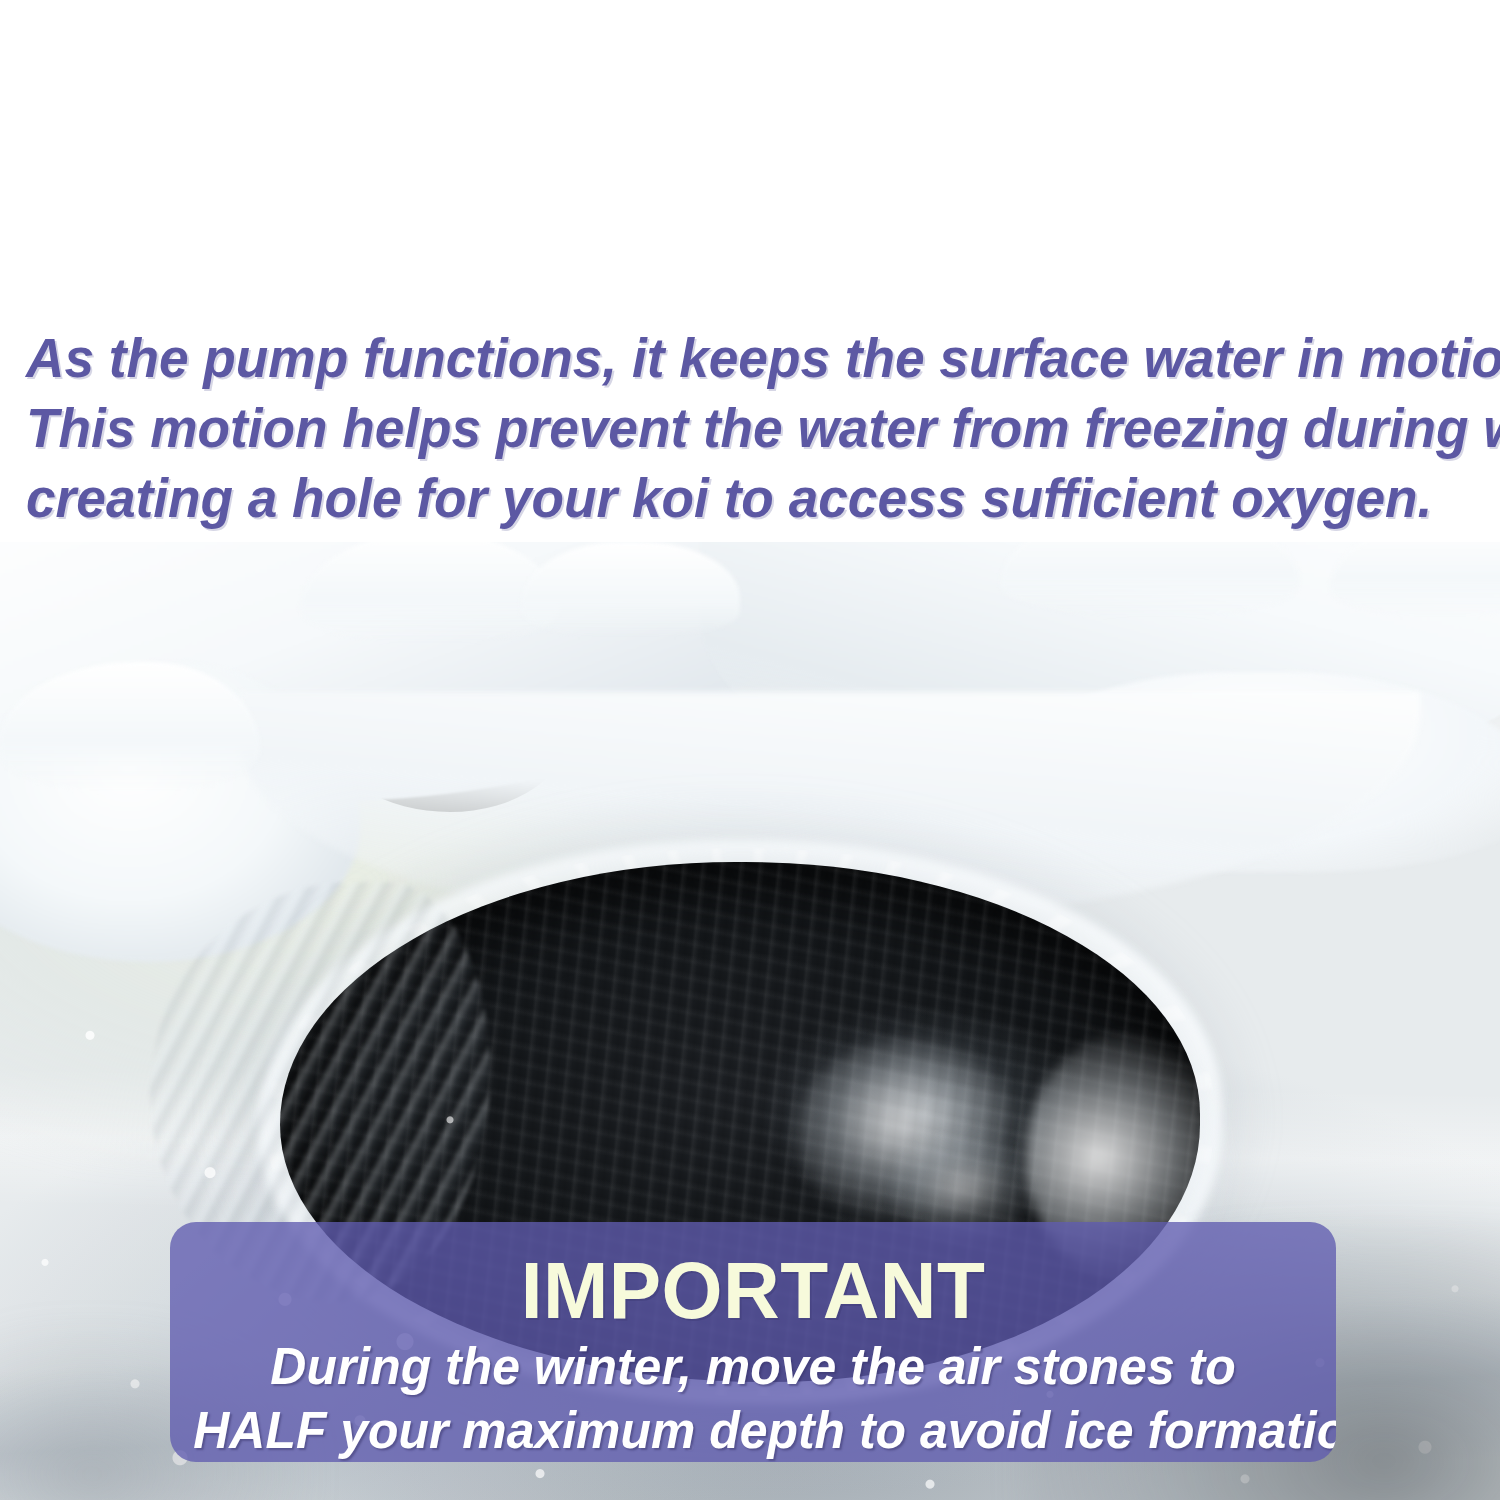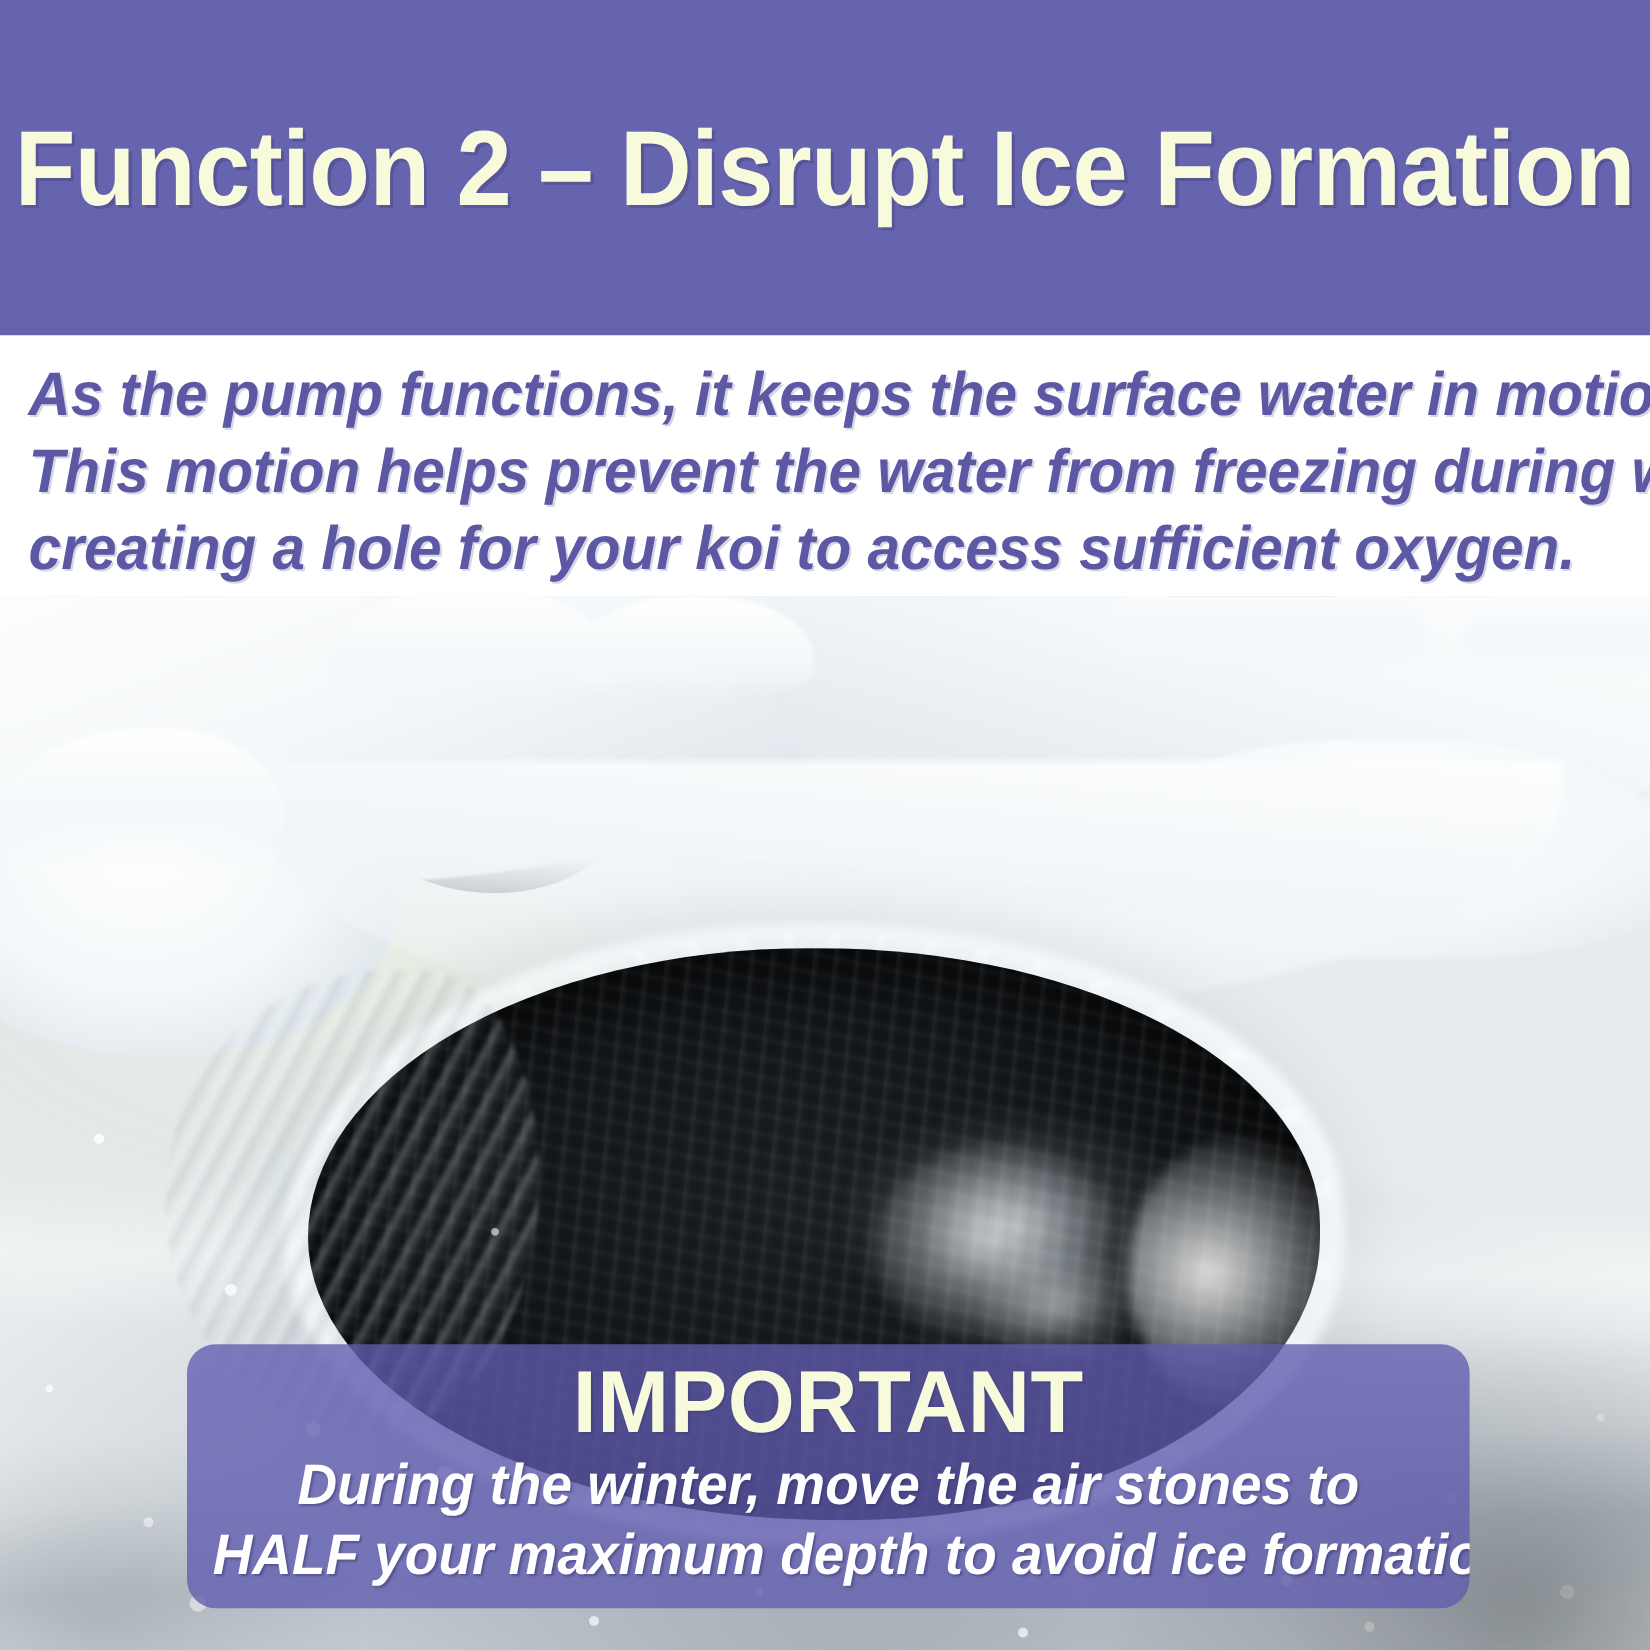--- a/index.html
+++ b/index.html
@@ -394,21 +394,21 @@
   
   .callout {
     position: absolute;
     left: 170px;
     top: 1222px;
     width: 1166px;
     height: 240px;
     background: rgba(96, 92, 176, 0.78);
     border-radius: 26px;
     box-sizing: border-box;
-    padding-top: 10px;
+    padding-top: 26px;
     text-align: center;
     overflow: hidden;
   }
   .callout-title {
     font-family: "Liberation Sans", sans-serif;
     font-weight: bold;
     font-size: 80px;
     line-height: 86px;
     color: #F7FADB;
     letter-spacing: 0.5px;
@@ -425,23 +425,20 @@
     white-space: nowrap;
     transform: scaleX(0.96);
     text-shadow: 2px 2px 2px rgba(50,46,100,0.45);
   }
 </style>
 </head>
 <body>
 
 <div id="infographic">
 
-  <div class="header-band">
-    <div class="header-title">Function 2 – Disrupt Ice Formation</div>
-  </div>
 
   <div class="intro-band">
     <div class="intro-line">As the pump functions, it keeps the surface water in motion.</div>
     <div class="intro-line">This motion helps prevent the water from freezing during winter,</div>
     <div class="intro-line">creating a hole for your koi to access sufficient oxygen.</div>
   </div>
 
   <div class="photo">
     <div class="ice-base"></div>
     <div class="ice-sheen"></div>

